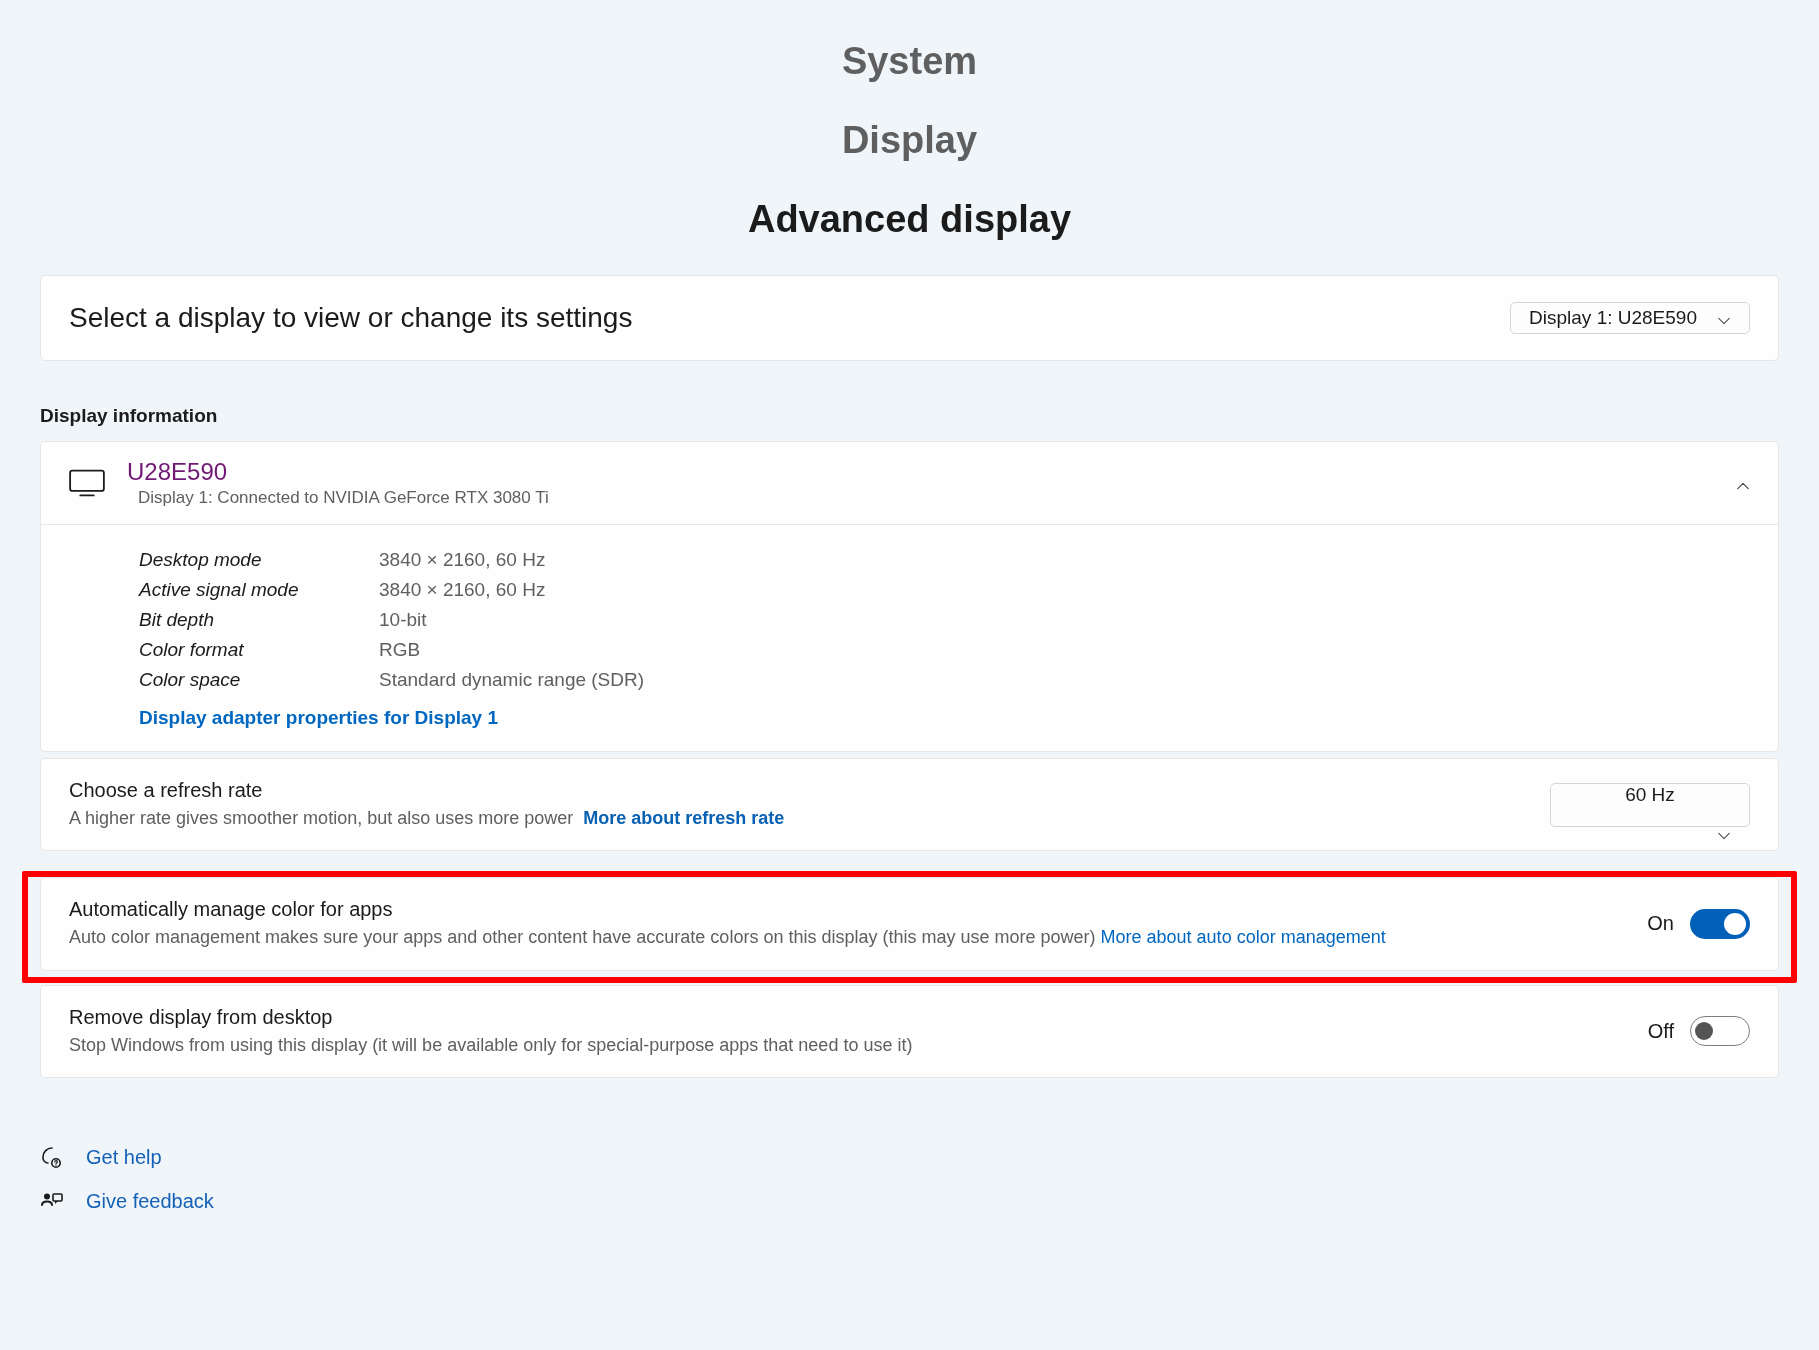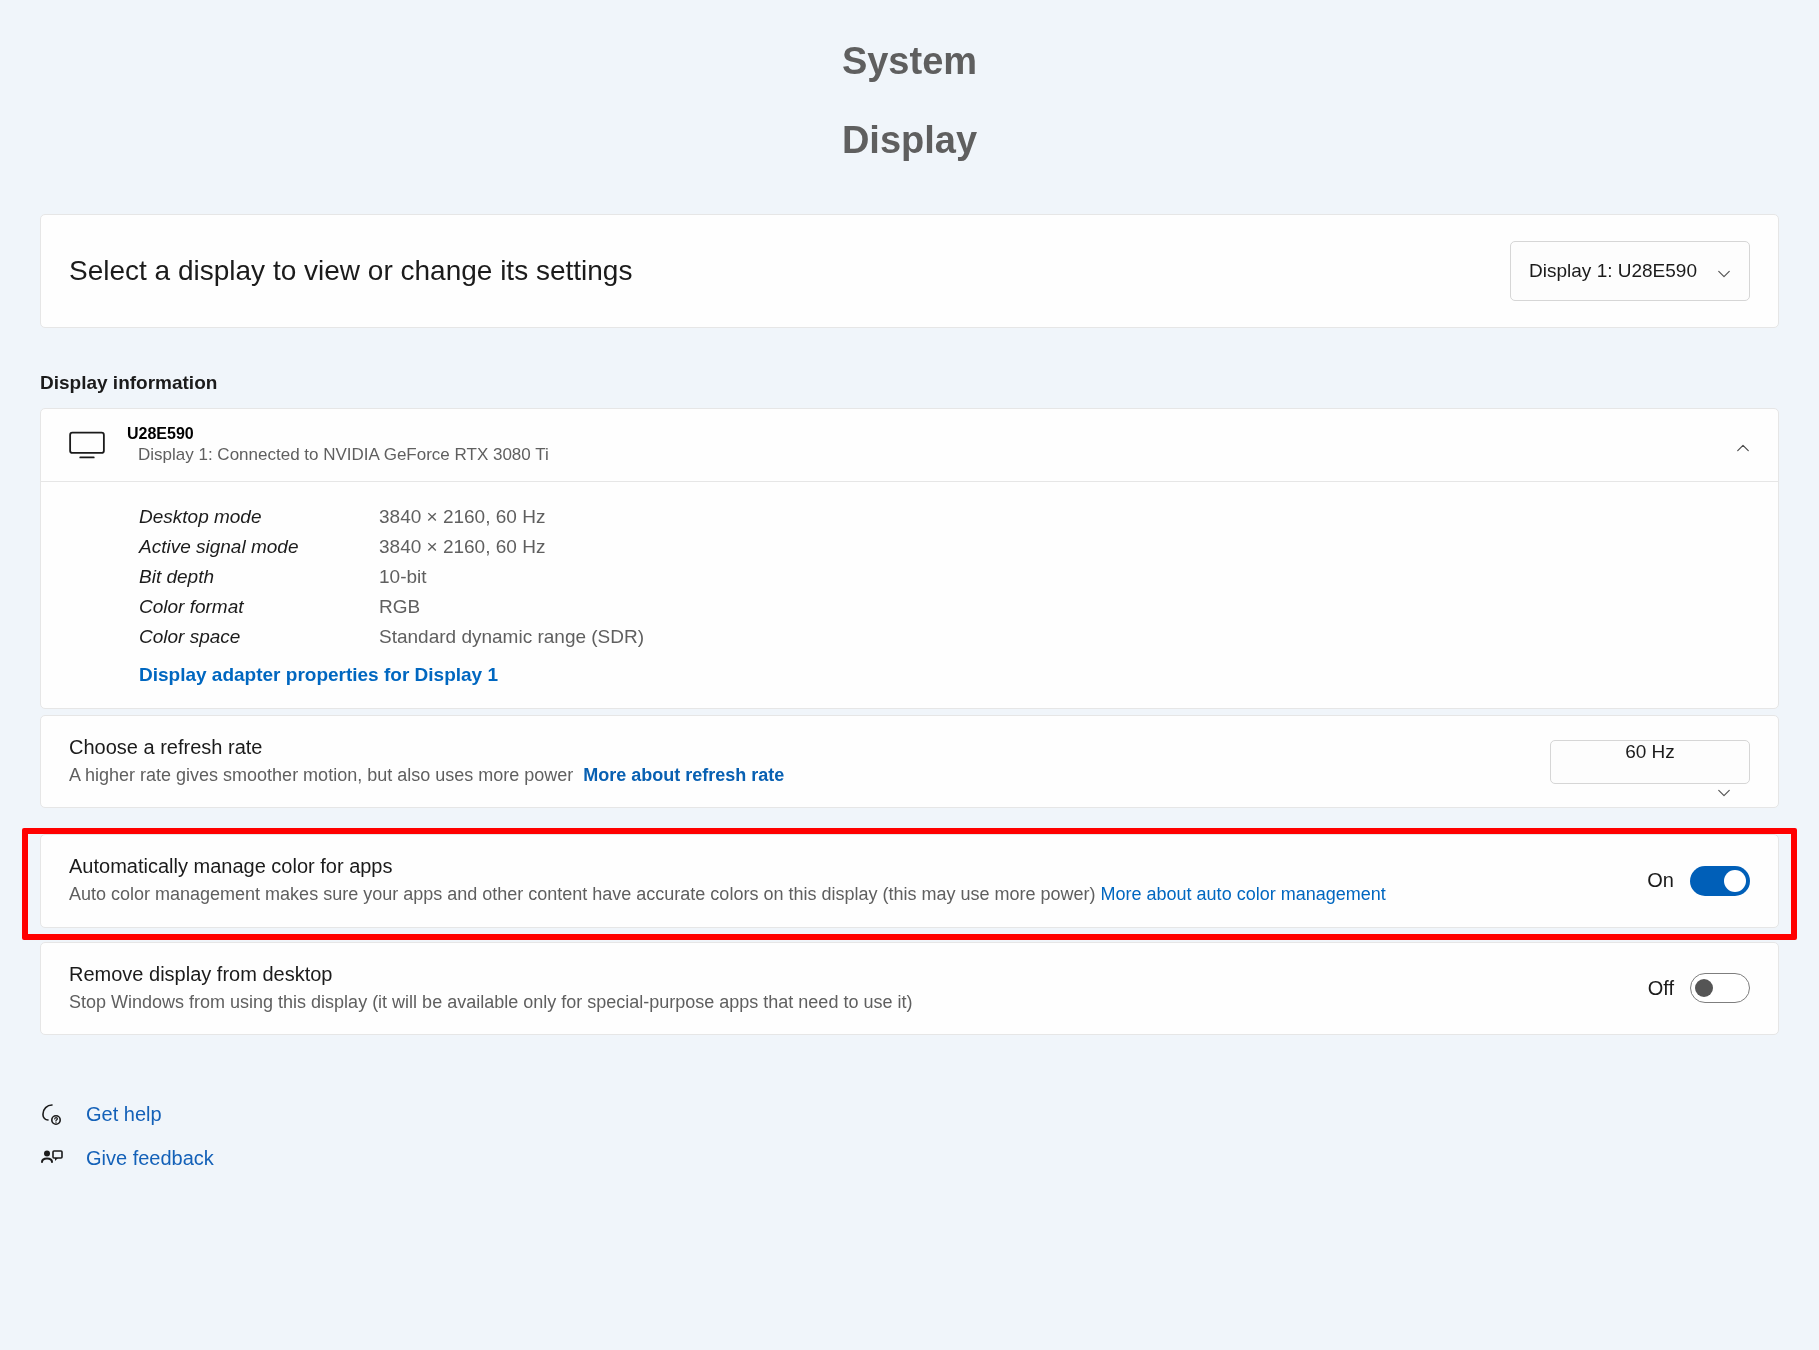--- a/index.html
+++ b/index.html
@@ -41,21 +41,21 @@
 
   .section-label {
     font-size: 19px; font-weight: 600; color: #1b1b1b;
     margin: 44px 0 14px 0;
   }
 
   .display-select-label { font-size: 28px; color: #1b1b1b; }
 
   .select {
     display: flex; align-items: center; gap: 20px;
-    height: 60px;
+    height: 32px;
     padding: 0 18px;
     border: 1px solid #d6d6d6;
     border-radius: 5px;
     background: #fdfdfd;
     cursor: pointer;
     font-size: 19px;
   }
   .select.sm { height: 44px; min-width: 200px; flex-direction: column; }
 
   .chevron { width: 14px; height: 14px; display:inline-block; }
@@ -63,21 +63,21 @@
 
   
   .exp-header {
     display:flex; align-items:center; gap:22px;
     padding: 16px 28px;
     border-bottom: 1px solid #e6e6e6;
     cursor: pointer;
   }
   .monitor-icon { width:36px; height:28px; flex:none; color:#1b1b1b; }
   .monitor-icon svg { width:100%; height:100%; }
-  .exp-title { font-size: 16px; font-weight: 700; color:#000000; }
+  .exp-title { font-size: 24px; font-weight: 400; color:#701a75; }
   .exp-sub { font-size: 17px; color:#5f5f5f; margin-top:2px;margin-left:11px; }
   .exp-chevron { margin-left:auto; color:#4a4a4a; }
 
   .kv-grid {
     padding: 20px 28px 22px 98px;
   }
   .kv-row { display:flex; padding:4px 0; }
   .kv-k { width:240px; color:#1b1b1b; font-size:19px;font-style:italic; }
   .kv-v { color:#5f5f5f; font-size:19px; }
   .link { color:#0067c0; cursor:pointer; }
@@ -124,20 +124,21 @@
     <svg viewBox="0 0 16 16" fill="none">
         <path d="M5 2l6 6-6 6" stroke="currentColor" stroke-width="1.6" stroke-linecap="round" stroke-linejoin="round"></path>
       </svg>
   </span>
   <span class="bc-part">Display</span>
   <span class="bc-sep">
     <svg viewBox="0 0 16 16" fill="none">
         <path d="M5 2l6 6-6 6" stroke="currentColor" stroke-width="1.6" stroke-linecap="round" stroke-linejoin="round"></path>
       </svg>
   </span>
+  <span class="bc-current">Advanced display</span>
 </div>
 
 <div class="card card-pad card-row" style="padding-top:26px;padding-bottom:26px;">
   <span class="display-select-label">Select a display to view or change its settings</span>
   <div class="select">
     <span>Display 1: U28E590</span>
     <span class="chevron">
       <svg viewBox="0 0 16 16" fill="none">
           <path d="M2 5l6 6 6-6" stroke="#555" stroke-width="1.4" stroke-linecap="round" stroke-linejoin="round"></path>
         </svg>

